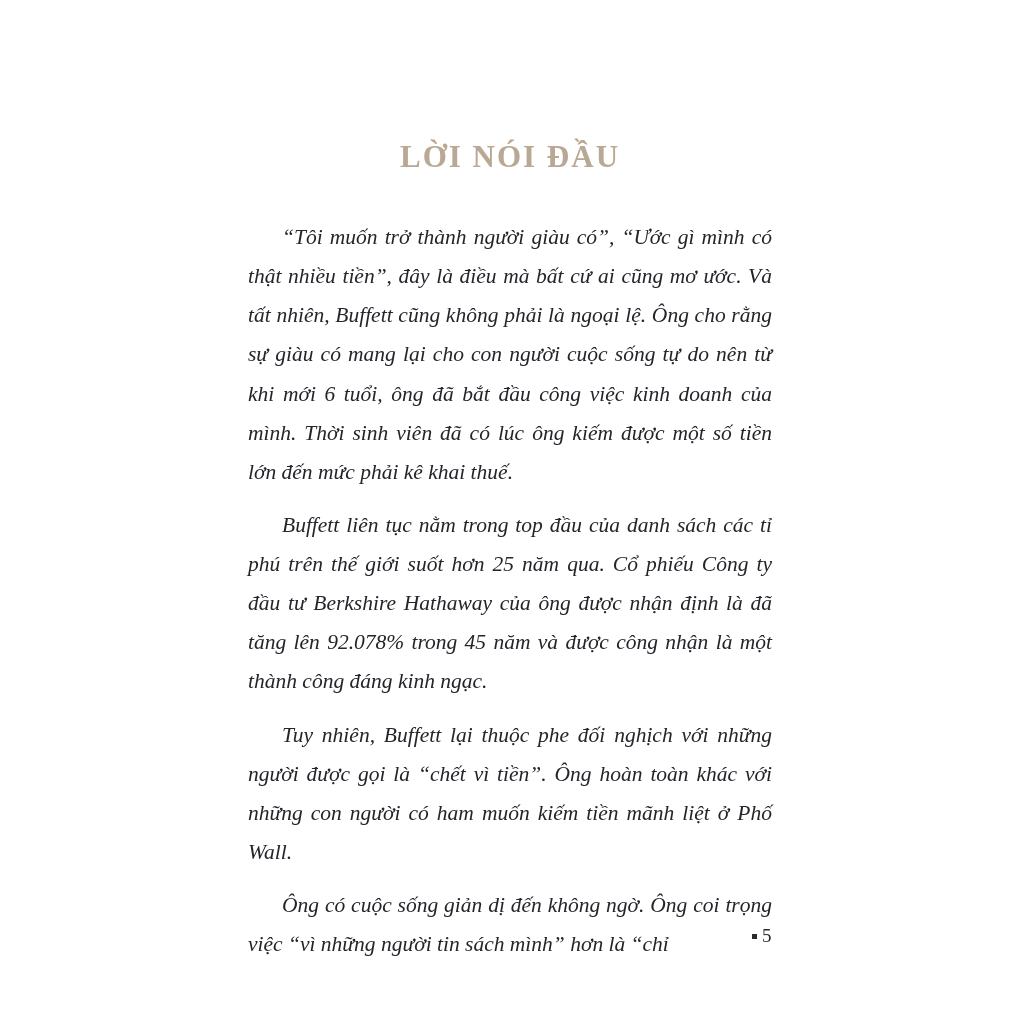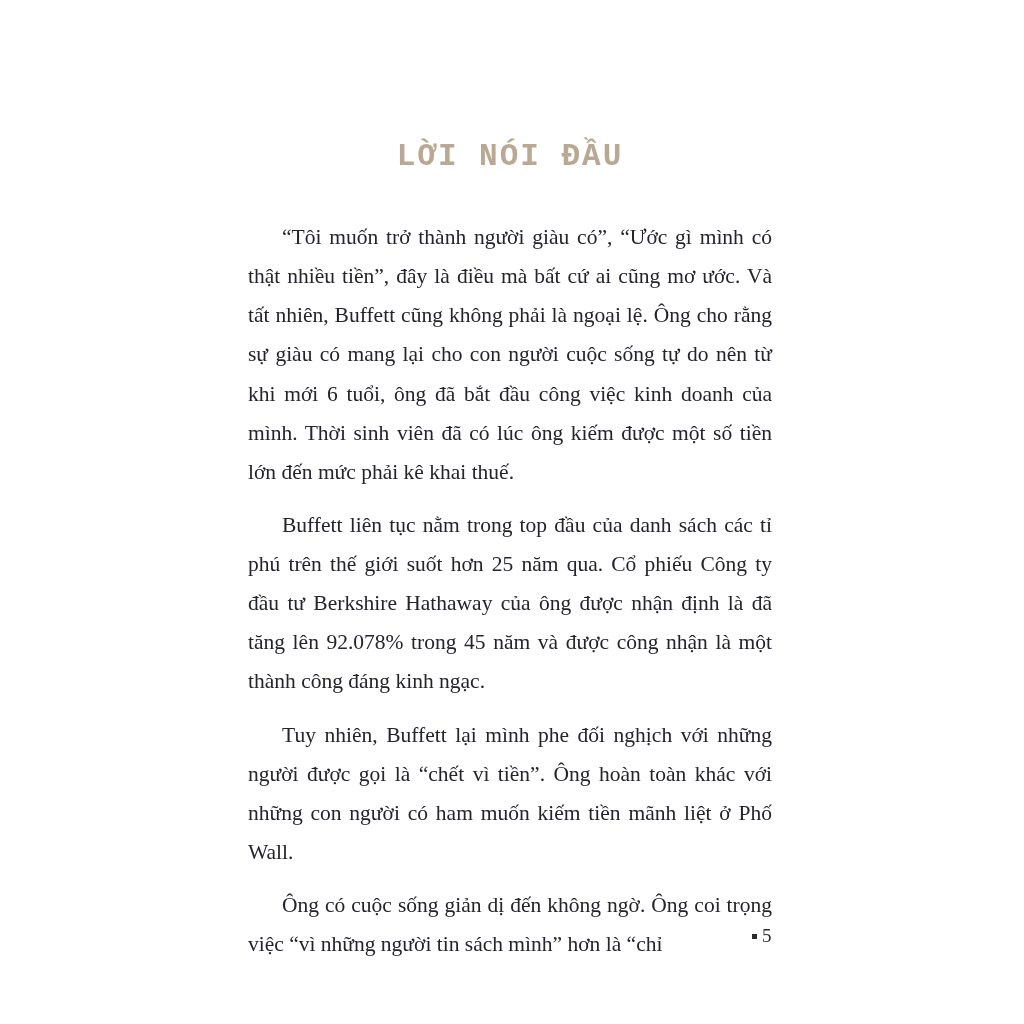--- a/index.html
+++ b/index.html
@@ -21,30 +21,31 @@
     box-sizing: border-box;
   }
   .content {
     position: absolute;
     left: 248px;
     top: 140px;
     width: 524px;
   }
   .page-heading {
     text-align: center;
-    font-family: Liberation Mono, monospace;
+    font-family: Liberation Serif, serif;
     font-weight: bold;
     font-size: 31px;
     letter-spacing: 2px;
     color: #b9a893;
     margin: 0 0 44px 0;
     line-height: 1.1;
   }
   .para {
     font-family: "Liberation Serif", serif;
+    font-style: italic;
     font-size: 21.5px;
     line-height: 1.82;
     color: #24242a;
     text-align: justify;
     text-justify: inter-word;
     margin: 0 0 14px 0;
     text-indent: 34px;
   }
   .para:last-of-type {
     margin-bottom: 0;
@@ -79,21 +80,21 @@
 
 <div class="page">
 
   <div class="content">
     <h1 class="page-heading">LỜI NÓI ĐẦU</h1>
 
     <p class="para">“Tôi muốn trở thành người giàu có”, “Ước gì mình có thật nhiều tiền”, đây là điều mà bất cứ ai cũng mơ ước. Và tất nhiên, Buffett cũng không phải là ngoại lệ. Ông cho rằng sự giàu có mang lại cho con người cuộc sống tự do nên từ khi mới 6 tuổi, ông đã bắt đầu công việc kinh doanh của mình. Thời sinh viên đã có lúc ông kiếm được một số tiền lớn đến mức phải kê khai thuế.</p>
 
     <p class="para">Buffett liên tục nằm trong top đầu của danh sách các tỉ phú trên thế giới suốt hơn 25 năm qua. Cổ phiếu Công ty đầu tư Berkshire Hathaway của ông được nhận định là đã tăng lên 92.078% trong 45 năm và được công nhận là một thành công đáng kinh ngạc.</p>
 
-    <p class="para">Tuy nhiên, Buffett lại mình phe đối nghịch với những người được gọi là “chết vì tiền”. Ông hoàn toàn khác với những con người có ham muốn kiếm tiền mãnh liệt ở Phố Wall.</p>
+    <p class="para">Tuy nhiên, Buffett lại thuộc phe đối nghịch với những người được gọi là “chết vì tiền”. Ông hoàn toàn khác với những con người có ham muốn kiếm tiền mãnh liệt ở Phố Wall.</p>
 
     <p class="para">Ông có cuộc sống giản dị đến không ngờ. Ông coi trọng việc “vì những người tin sách mình” hơn là “chỉ</p>
   </div>
 
   <div class="footer">
     <span class="dot"></span><span class="pnum">5</span>
   </div>
 
 </div>
 

